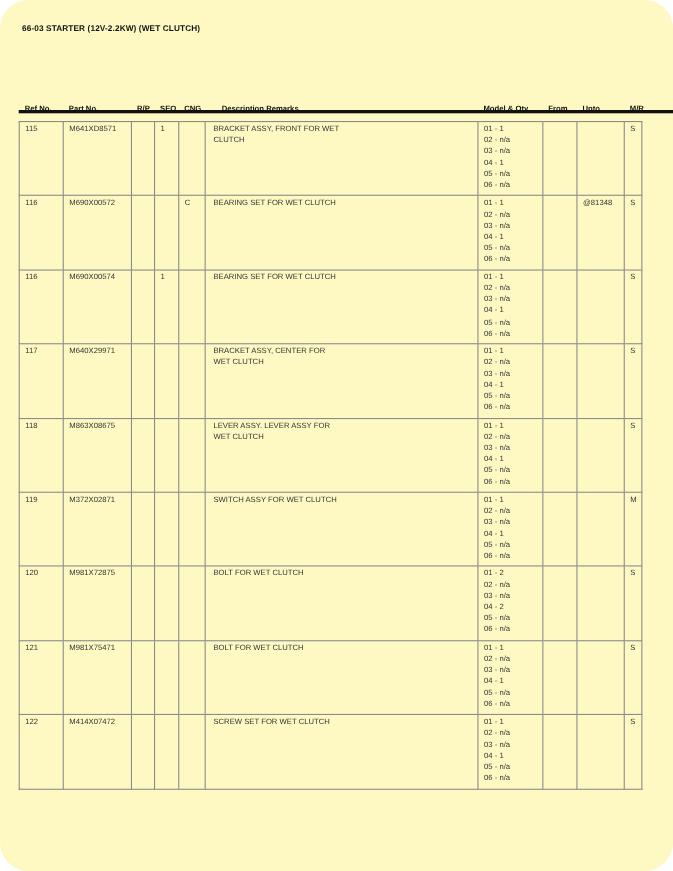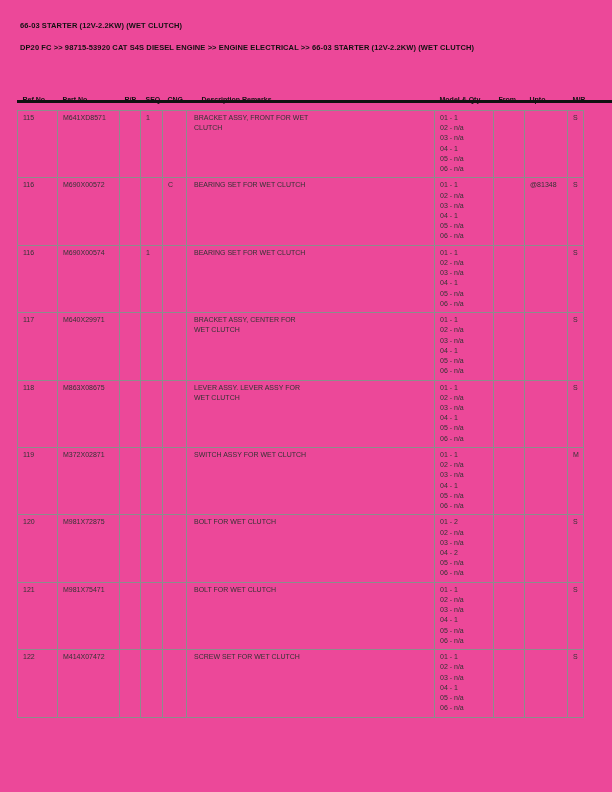--- a/index.html
+++ b/index.html
@@ -4,24 +4,25 @@
 <style>
   html, body {
     margin: 0;
     padding: 0;
     background: #ffffff;
   }
   .page {
     position: relative;
     width: 612px;
     height: 792px;
-    background: #ec4899;
+    background: #fef9c3;
     font-family: "Liberation Sans", sans-serif;
     color: #1a1a1a;
     overflow: hidden;
+    border-radius: 26px;
   }
   .doc-title {
     position: absolute;
     left: 20px;
     top: 21px;
     font-size: 7.5px;
     font-weight: bold;
     color: #111111;
     letter-spacing: 0.1px;
     white-space: nowrap;
@@ -79,21 +80,20 @@
   table.parts tbody td.desc-td { padding-left: 7px; }
   table.parts tbody tr { height: 67.4px; }
 </style>
 </head>
 <body>
 
 <div class="page">
 
   <div class="doc-title">66-03 STARTER (12V-2.2KW) (WET CLUTCH)</div>
 
-  <div class="breadcrumb">DP20 FC &gt;&gt; 98715-53920 CAT S4S DIESEL ENGINE &gt;&gt; ENGINE ELECTRICAL &gt;&gt; 66-03 STARTER (12V-2.2KW) (WET CLUTCH)</div>
 
   <div class="thick-divider"></div>
 
   <table class="parts">
     <colgroup>
       <col style="width:40px">
       <col style="width:62px">
       <col style="width:21px">
       <col style="width:22px">
       <col style="width:24px">

